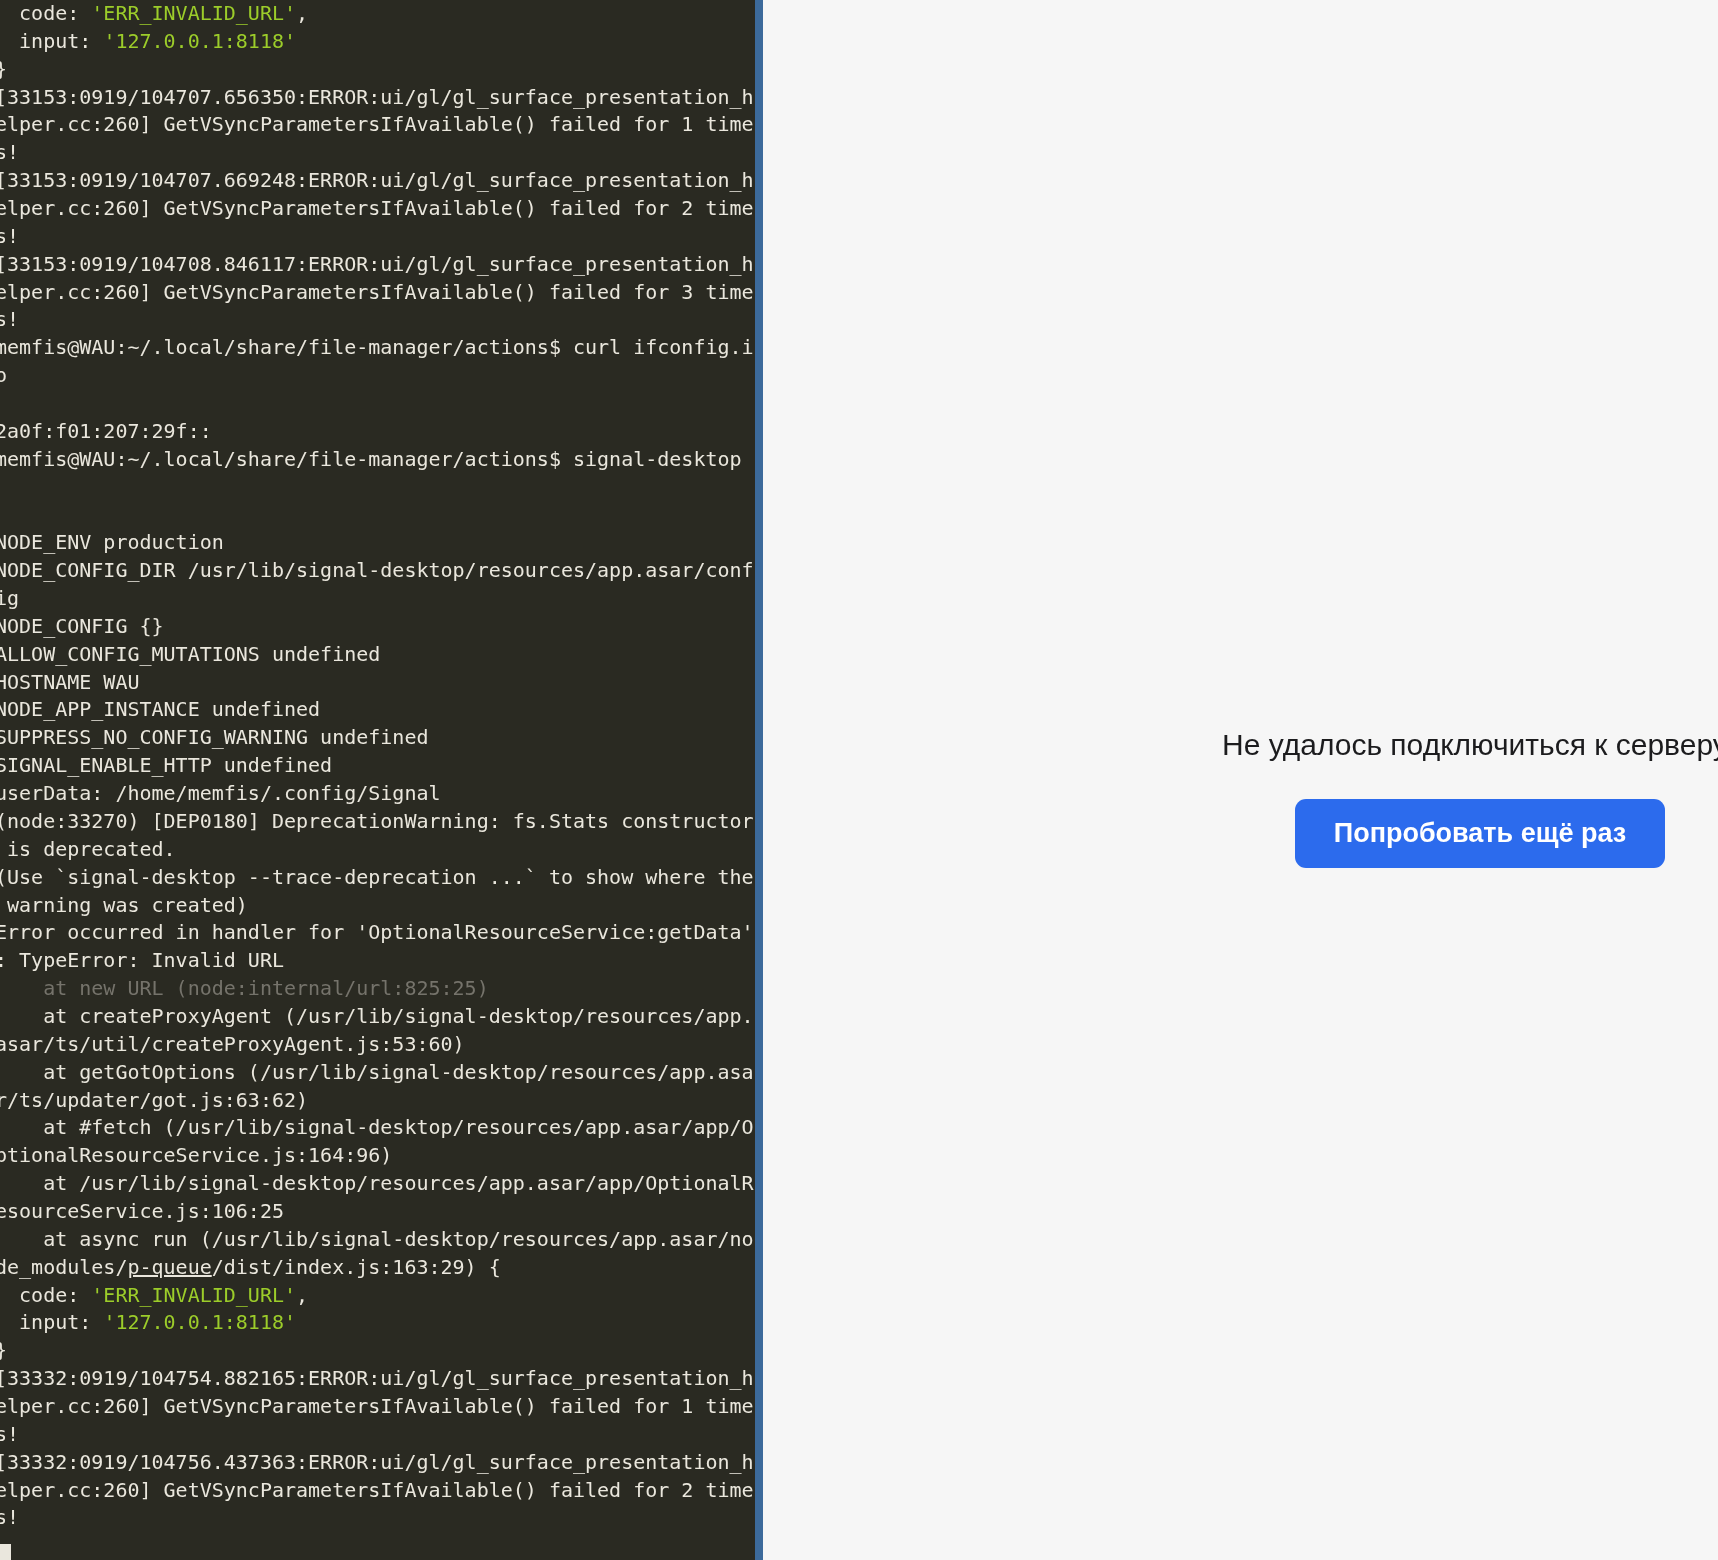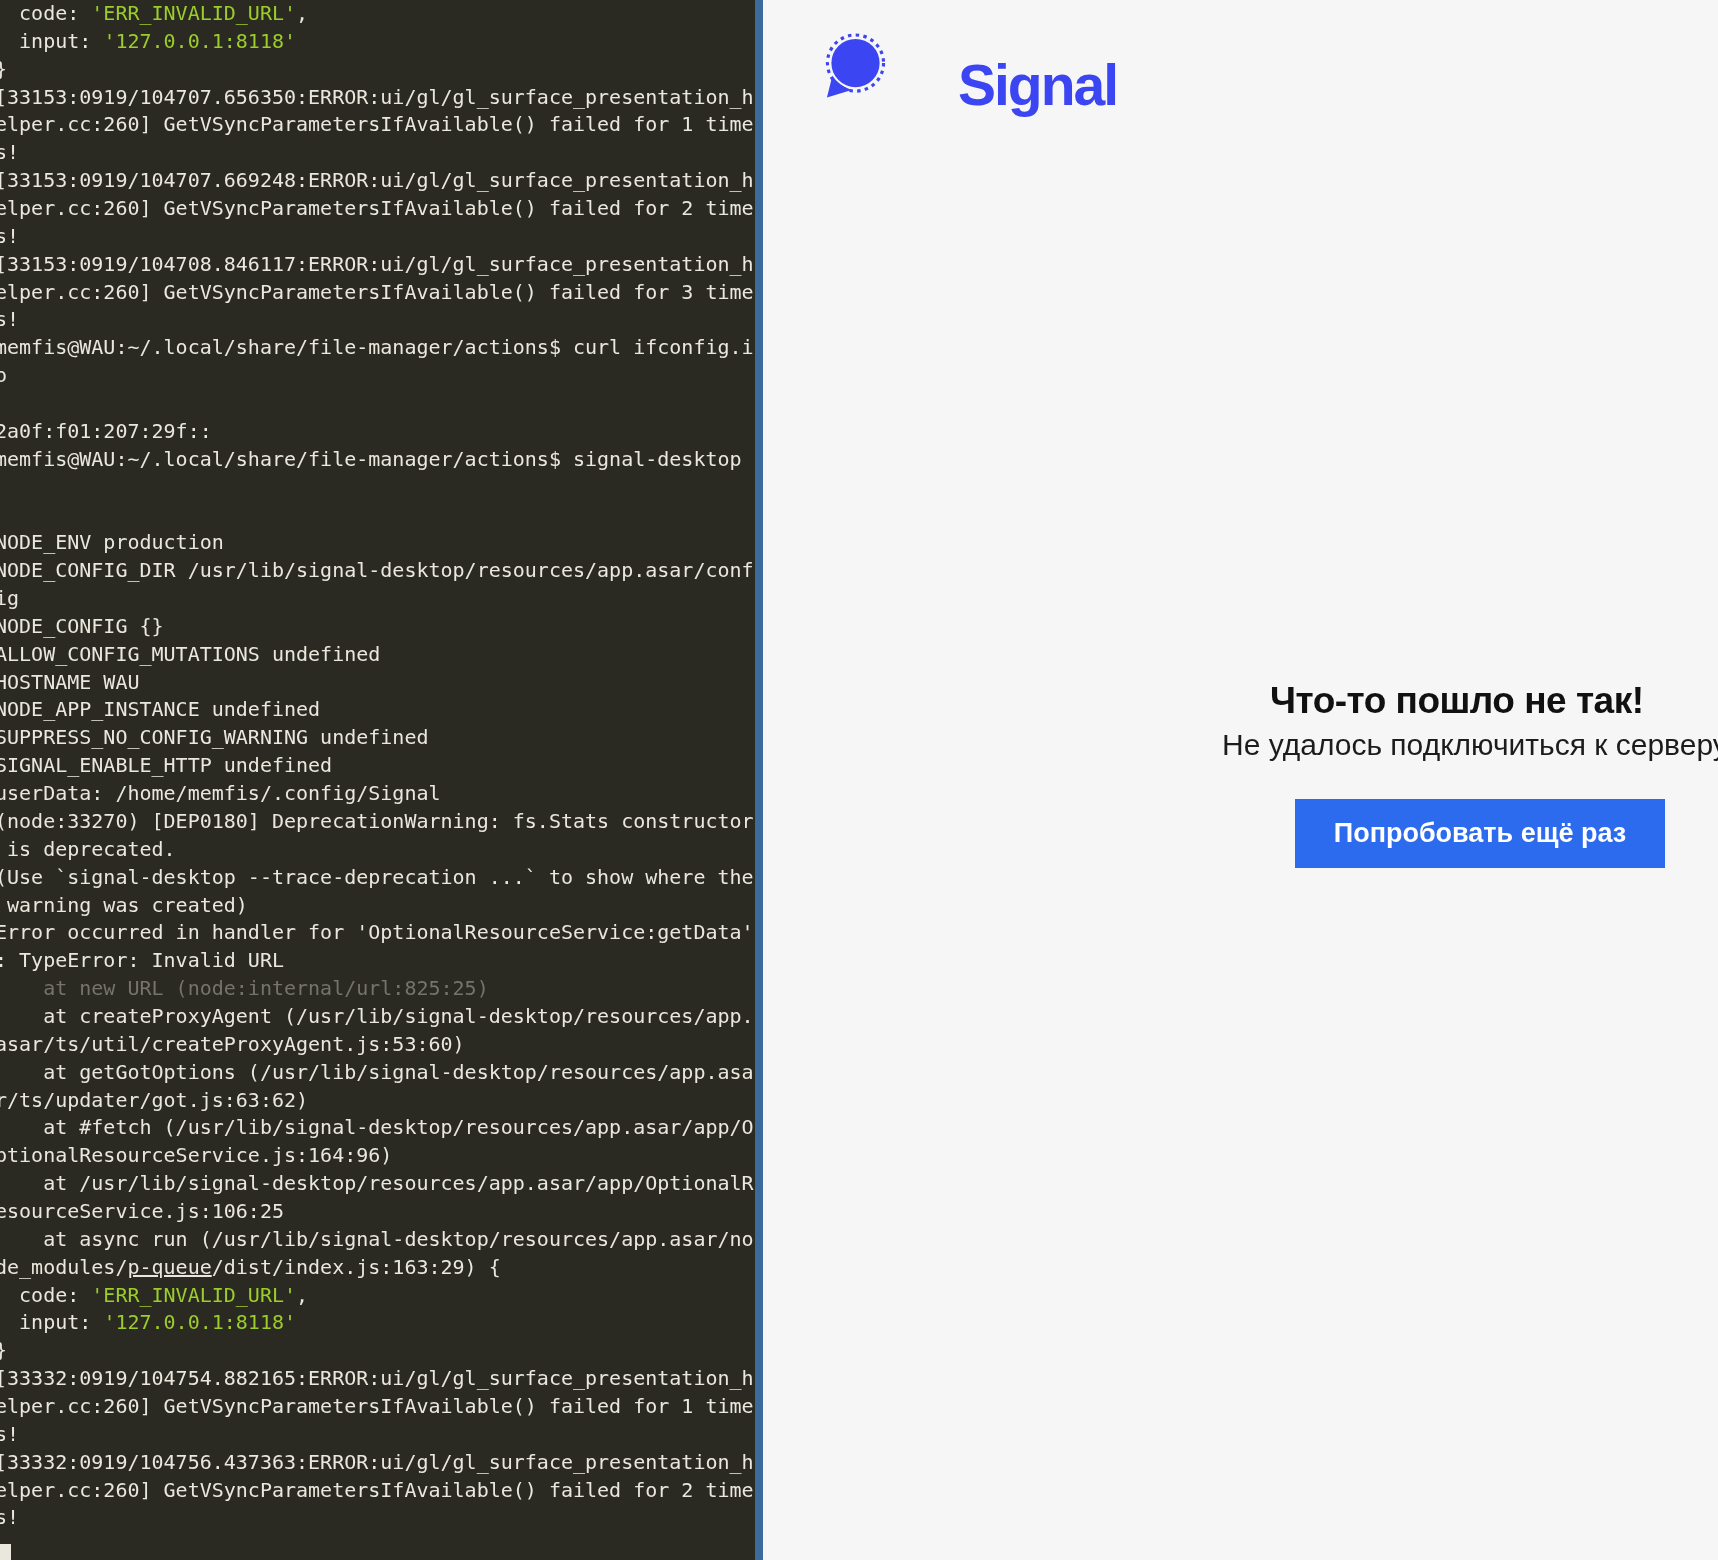--- a/index.html
+++ b/index.html
@@ -68,48 +68,39 @@
     white-space:nowrap;letter-spacing:-0.5px;
   }
   .err-sub{
     position:absolute;left:459px;top:728px;
     font-size:30px;color:#1c1c1e;
     white-space:nowrap;
   }
   .retry-btn{
     position:absolute;left:532px;top:799px;width:370px;height:69px;
     background:var(--button-blue);
-    border:none;border-radius:0;
+    border:none;border-radius:11px;
     display:flex;align-items:center;justify-content:center;
     color:#ffffff;font-size:27px;font-weight:bold;
     font-family:"Liberation Sans", sans-serif;
     white-space:nowrap;cursor:pointer;
   }
 </style>
 </head>
 <body>
 
 <div class="terminal">
   <div class="term-text" id="term-text"><div class="tline"><span>  code: </span><span class="green">'ERR_INVALID_URL'</span><span>,</span></div><div class="tline"><span>  input: </span><span class="green">'127.0.0.1:8118'</span></div><div class="tline"><span>}</span></div><div class="tline"><span>[33153:0919/104707.656350:ERROR:ui/gl/gl_surface_presentation_h</span></div><div class="tline"><span>elper.cc:260] GetVSyncParametersIfAvailable() failed for 1 time</span></div><div class="tline"><span>s!</span></div><div class="tline"><span>[33153:0919/104707.669248:ERROR:ui/gl/gl_surface_presentation_h</span></div><div class="tline"><span>elper.cc:260] GetVSyncParametersIfAvailable() failed for 2 time</span></div><div class="tline"><span>s!</span></div><div class="tline"><span>[33153:0919/104708.846117:ERROR:ui/gl/gl_surface_presentation_h</span></div><div class="tline"><span>elper.cc:260] GetVSyncParametersIfAvailable() failed for 3 time</span></div><div class="tline"><span>s!</span></div><div class="tline"><span>memfis@WAU:~/.local/share/file-manager/actions$ curl ifconfig.i</span></div><div class="tline"><span>o</span></div><div class="tline"></div><div class="tline"><span>2a0f:f01:207:29f::</span></div><div class="tline"><span>memfis@WAU:~/.local/share/file-manager/actions$ signal-desktop</span></div><div class="tline"></div><div class="tline"></div><div class="tline"><span>NODE_ENV production</span></div><div class="tline"><span>NODE_CONFIG_DIR /usr/lib/signal-desktop/resources/app.asar/conf</span></div><div class="tline"><span>ig</span></div><div class="tline"><span>NODE_CONFIG {}</span></div><div class="tline"><span>ALLOW_CONFIG_MUTATIONS undefined</span></div><div class="tline"><span>HOSTNAME WAU</span></div><div class="tline"><span>NODE_APP_INSTANCE undefined</span></div><div class="tline"><span>SUPPRESS_NO_CONFIG_WARNING undefined</span></div><div class="tline"><span>SIGNAL_ENABLE_HTTP undefined</span></div><div class="tline"><span>userData: /home/memfis/.config/Signal</span></div><div class="tline"><span>(node:33270) [DEP0180] DeprecationWarning: fs.Stats constructor</span></div><div class="tline"><span> is deprecated.</span></div><div class="tline"><span>(Use `signal-desktop --trace-deprecation ...` to show where the</span></div><div class="tline"><span> warning was created)</span></div><div class="tline"><span>Error occurred in handler for 'OptionalResourceService:getData'</span></div><div class="tline"><span>: TypeError: Invalid URL</span></div><div class="tline"><span class="dim">    at new URL (node:internal/url:825:25)</span></div><div class="tline"><span>    at createProxyAgent (/usr/lib/signal-desktop/resources/app.</span></div><div class="tline"><span>asar/ts/util/createProxyAgent.js:53:60)</span></div><div class="tline"><span>    at getGotOptions (/usr/lib/signal-desktop/resources/app.asa</span></div><div class="tline"><span>r/ts/updater/got.js:63:62)</span></div><div class="tline"><span>    at #fetch (/usr/lib/signal-desktop/resources/app.asar/app/O</span></div><div class="tline"><span>ptionalResourceService.js:164:96)</span></div><div class="tline"><span>    at /usr/lib/signal-desktop/resources/app.asar/app/OptionalR</span></div><div class="tline"><span>esourceService.js:106:25</span></div><div class="tline"><span>    at async run (/usr/lib/signal-desktop/resources/app.asar/no</span></div><div class="tline"><span>de_modules/</span><span class="u">p-queue</span><span>/dist/index.js:163:29) {</span></div><div class="tline"><span>  code: </span><span class="green">'ERR_INVALID_URL'</span><span>,</span></div><div class="tline"><span>  input: </span><span class="green">'127.0.0.1:8118'</span></div><div class="tline"><span>}</span></div><div class="tline"><span>[33332:0919/104754.882165:ERROR:ui/gl/gl_surface_presentation_h</span></div><div class="tline"><span>elper.cc:260] GetVSyncParametersIfAvailable() failed for 1 time</span></div><div class="tline"><span>s!</span></div><div class="tline"><span>[33332:0919/104756.437363:ERROR:ui/gl/gl_surface_presentation_h</span></div><div class="tline"><span>elper.cc:260] GetVSyncParametersIfAvailable() failed for 2 time</span></div><div class="tline"><span>s!</span></div></div>
   <div class="cursor"></div>
 </div>
 <div class="term-border"></div>
 
 <div class="signal-panel">
 
-  <div class="logo">
-    <svg class="logo-icon" viewBox="0 0 64 68" xmlns="http://www.w3.org/2000/svg">
-      <circle cx="32" cy="31" r="28.5" fill="none" stroke="#3c45f2" stroke-width="3.2" stroke-dasharray="3.5 4.4" stroke-linecap="butt"></circle>
-      <circle cx="32" cy="31" r="24.5" fill="#3c45f2"></circle>
-      <path d="M3 66 L8.5 44 Q15 54 28 58.5 Z" fill="#3c45f2"></path>
-    </svg>
-    <div class="logo-word">Signal</div>
-  </div>
 
-  <div class="err-title">Что-то пошло не так!</div>
 
   <div class="err-sub">Не удалось подключиться к серверу</div>
 
   <button class="retry-btn">
     <span>Попробовать ещё раз</span>
   </button>
 
 </div>
 
 </body></html>

